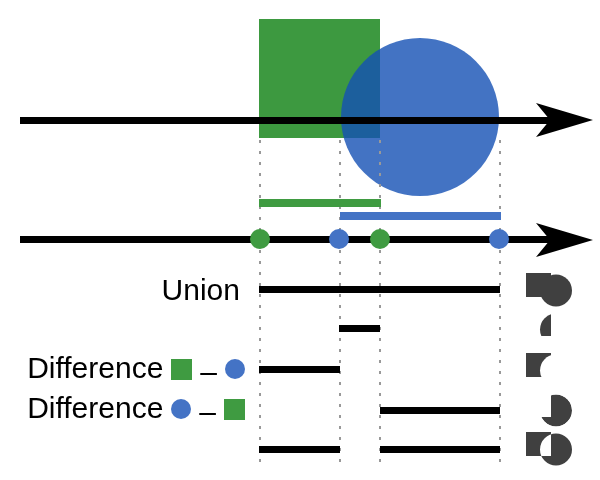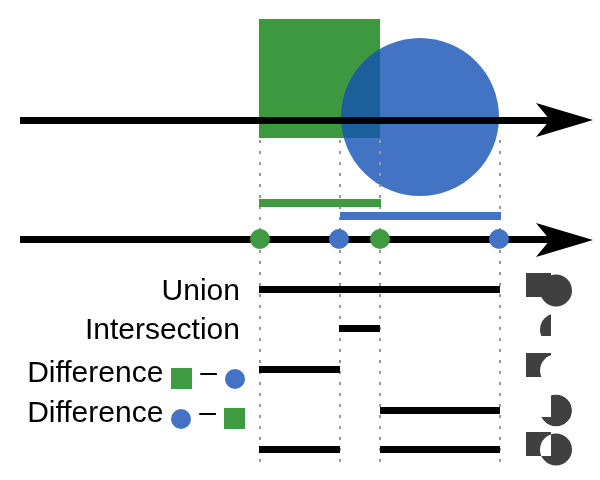--- a/index.html
+++ b/index.html
@@ -19,21 +19,21 @@
   .bar{position:absolute;height:8px;}
   .bar-green{top:199px;background:var(--green);}
   .bar-blue{top:212px;background:var(--blue);}
   
   .dot{position:absolute;top:229px;width:20px;height:20px;border-radius:50%;}
   .dot.green{background:var(--green);} .dot.blue{background:var(--blue);}
   
   .row-line{position:absolute;left:0;width:600px;height:7px;}
   .seg{position:absolute;top:0;height:7px;background:var(--axis-black);}
   .row-label{position:absolute;transform:translateY(-50%);white-space:nowrap;
-             font-size:30px;color:#000;display:flex;align-items:flex-end;gap:8px;}
+             font-size:30px;color:#000;display:flex;align-items:flex-start;gap:8px;}
   .marker{width:21px;height:21px;margin-top:8px;display:inline-block;}
   .marker.circle{width:20px;height:20px;border-radius:50%;}
   .marker.square{background:var(--green);} 
   .m-green{background:var(--green);} .m-blue{background:var(--blue);}
   .minus{margin-top:4px;}
   .op-icon{position:absolute;left:526px;width:46px;height:34px;color:var(--icon-gray);}
 </style>
 </head>
 <body>
 
@@ -81,23 +81,20 @@
       <div class="seg" style="left: 380px; width: 120px;"></div>
     </div>
   <div class="row-line" style="top:445.5px">
       <div class="seg" style="left: 259px; width: 81px;"></div>
       <div class="seg" style="left: 380px; width: 120px;"></div>
     </div>
 
   <div class="row-label" style="right:360px;top:289.5px">
     <span>Union</span>
   </div>
-  <div class="row-label" style="right:360px;top:328.5px">
-    <span>Intersection</span>
-  </div>
   <div class="row-label" style="right:355px;top:369.5px">
     <span>Difference</span>
     <span class="marker square m-green"></span>
     <span class="minus">–</span>
     <span class="marker circle m-blue"></span>
   </div>
   <div class="row-label" style="right:355px;top:410px">
     <span>Difference</span>
     <span class="marker circle m-blue"></span>
     <span class="minus">–</span>

